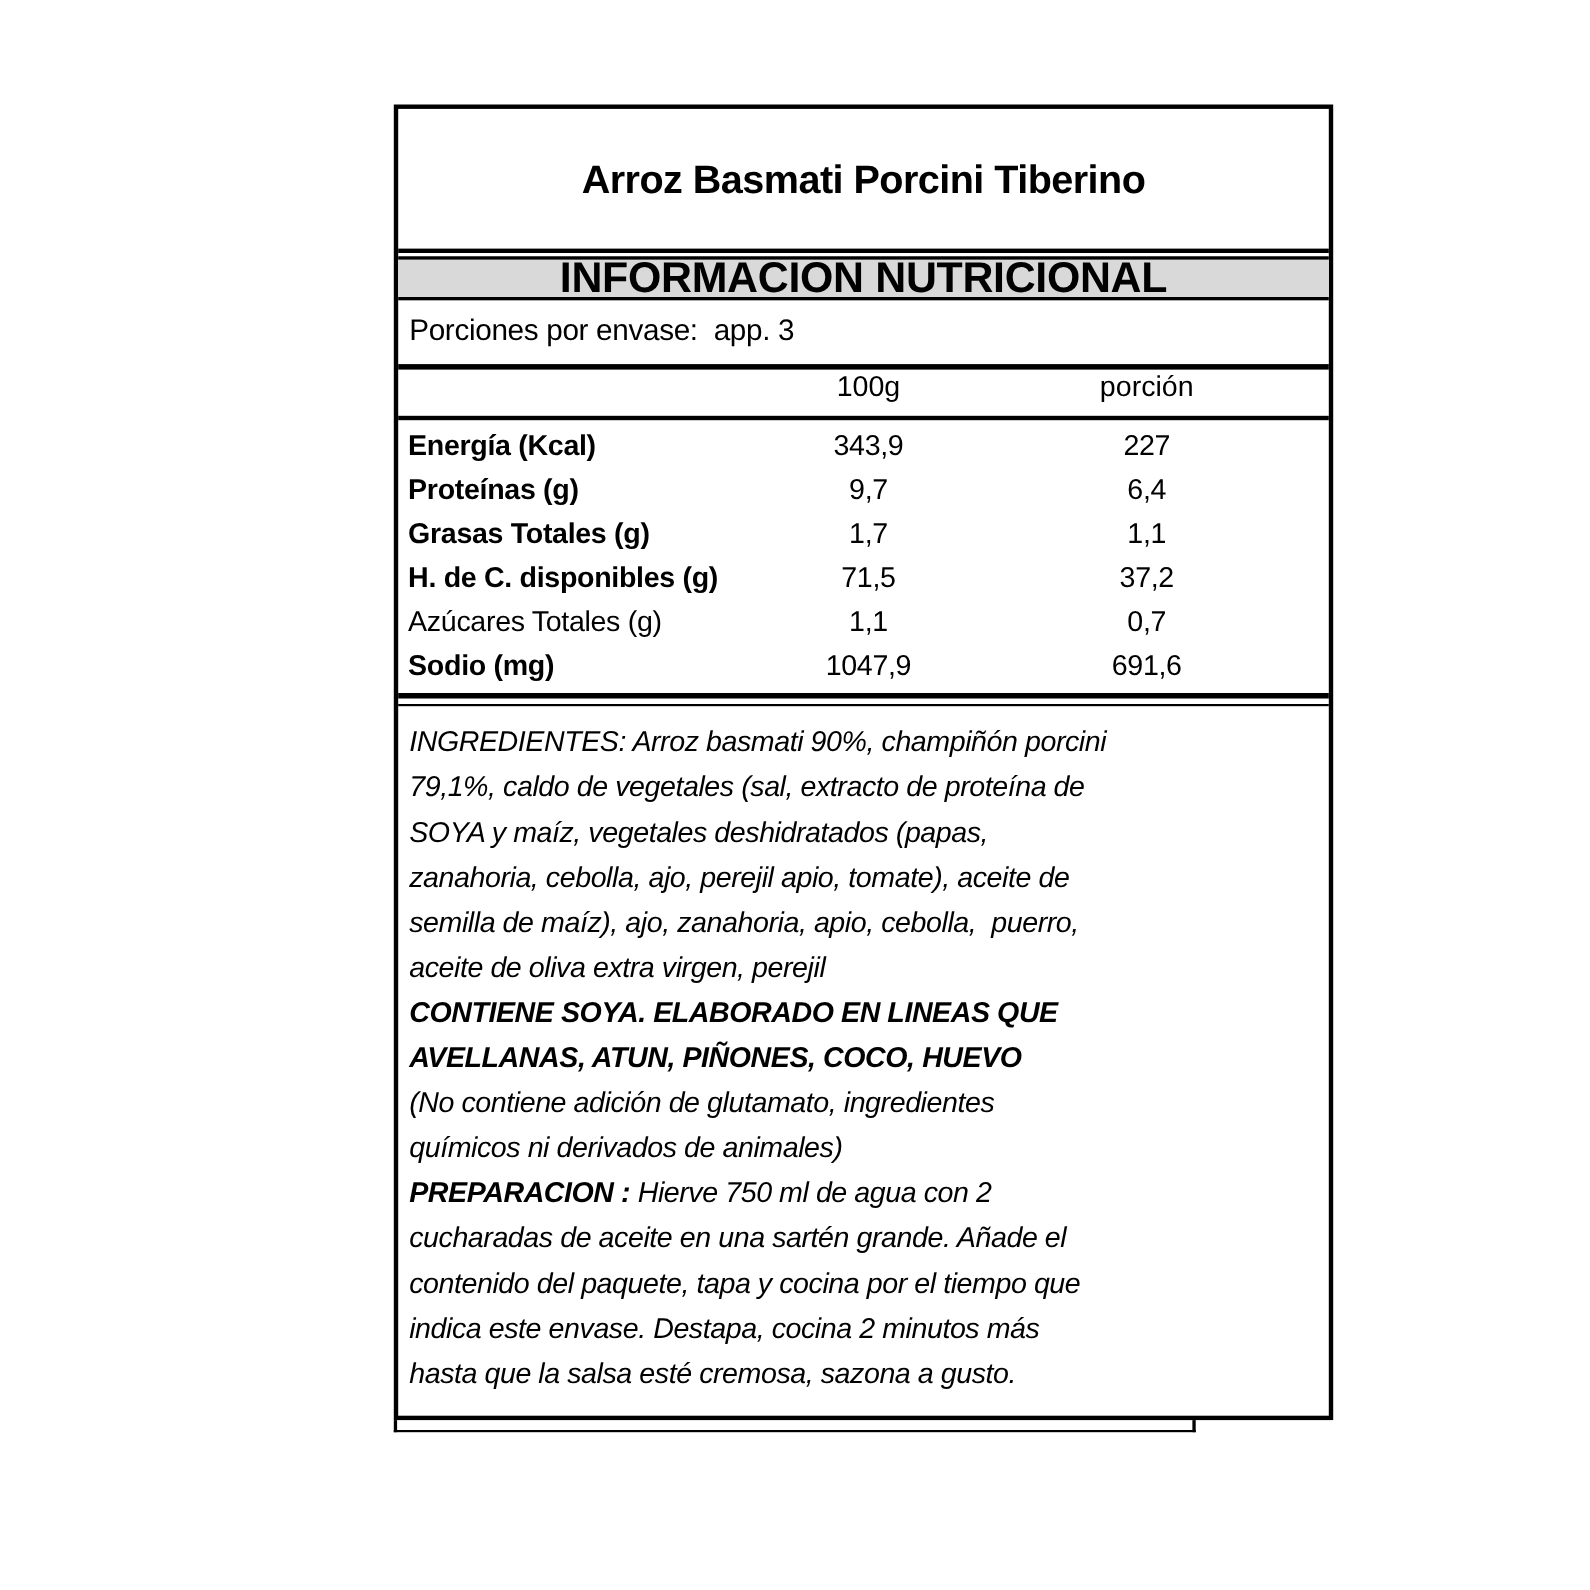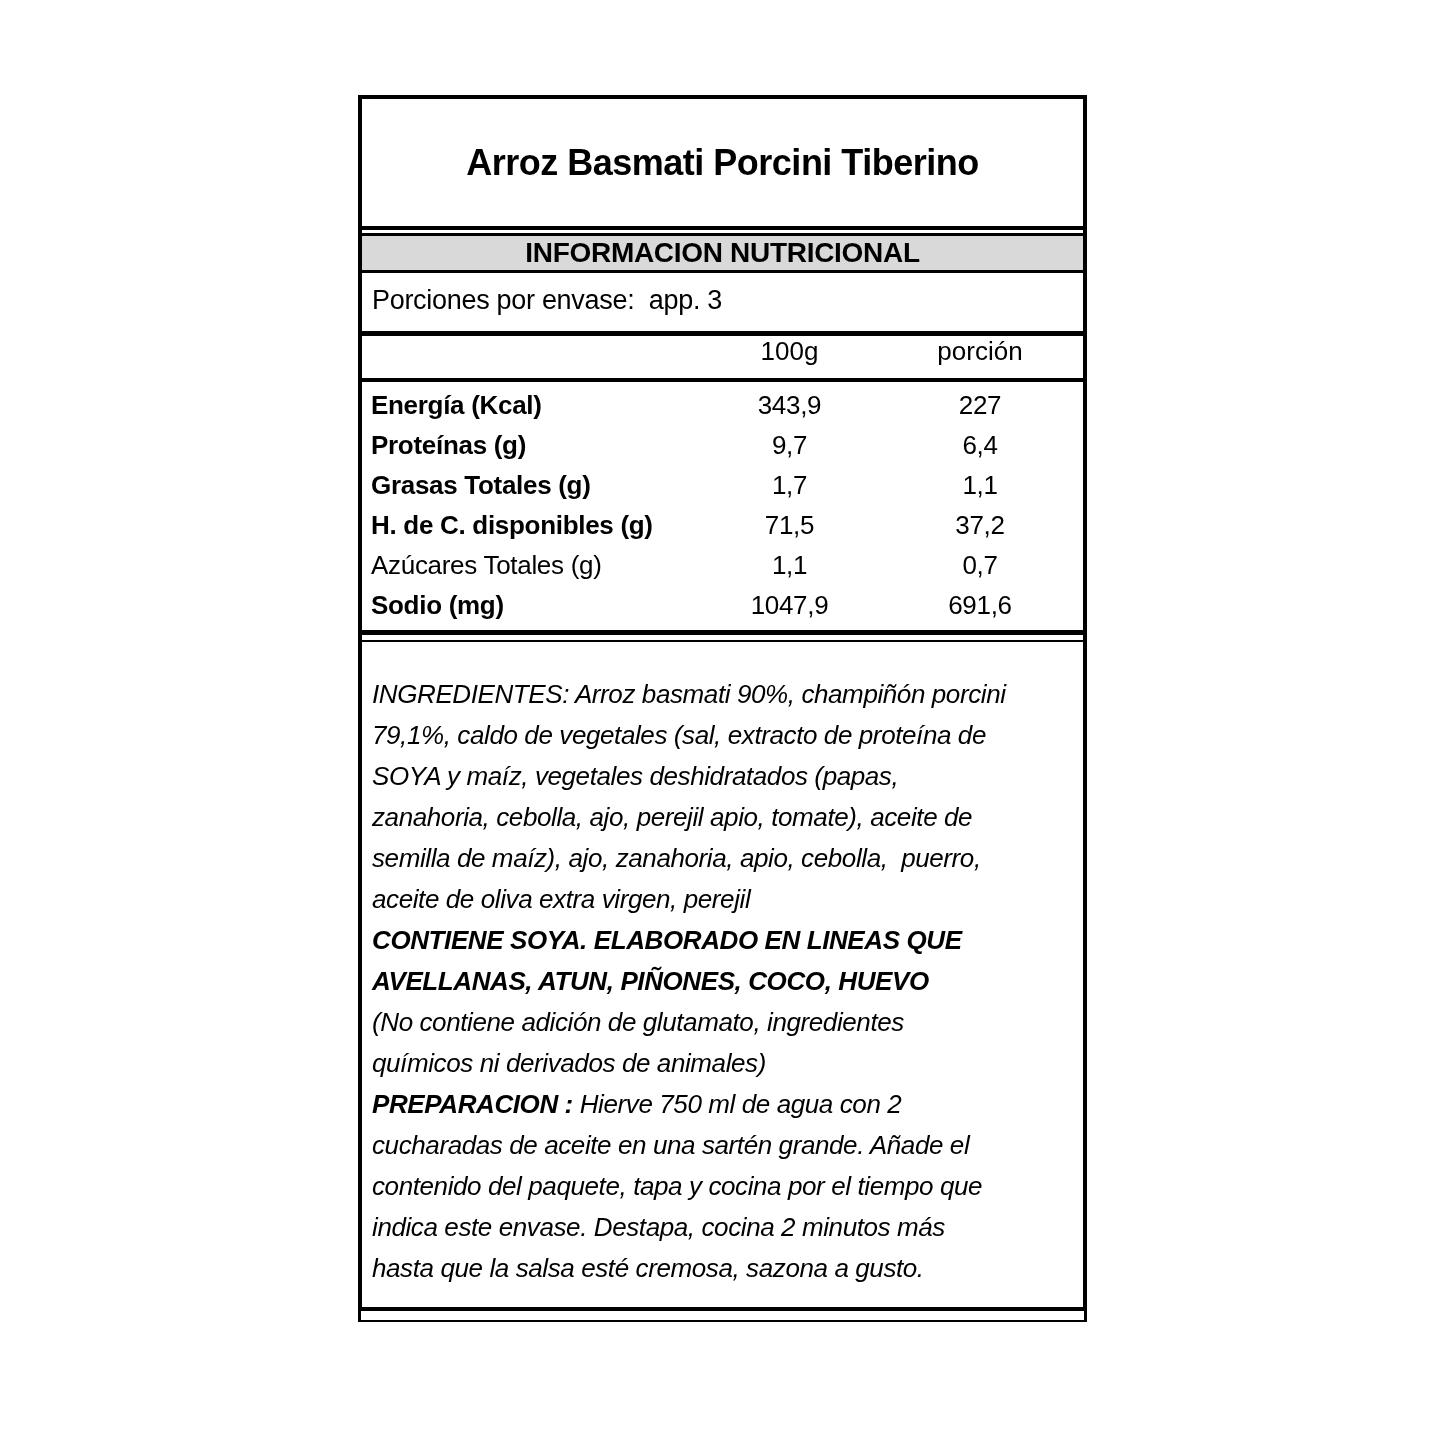--- a/index.html
+++ b/index.html
@@ -3,53 +3,53 @@
 <meta charset="utf-8">
 <style>
   html, body { margin:0; padding:0; }
   body {
     width:1445px; height:1445px; background:#ffffff; position:relative;
     font-family:"Liberation Sans", sans-serif; color:#000;
     -webkit-font-smoothing:antialiased;
   }
   .label-wrap { position:absolute; left:358px; top:95px; width:729px; }
   .label {
-    box-sizing:border-box; width:729px; border:4px solid #000; background:#fff;
+    box-sizing:border-box; width:854px; border:4px solid #000; background:#fff;
   }
   .title-row {
     height:127px; display:flex; align-items:center; justify-content:center;
     border-bottom:4px solid #000;
     font-weight:bold; font-size:36px; letter-spacing:-0.5px;
   }
   .info-bar {
     box-sizing:border-box; margin-top:3px;
     border-top:3px solid #000; border-bottom:3px solid #000;
     background:#d9d9d9; height:40px;
     display:flex; align-items:center; justify-content:center;
-    font-weight:bold; font-size:28px; letter-spacing:-0.3px;
+    font-weight:bold; font-size:39px; letter-spacing:-0.3px;
   }
   .serving {
     border-bottom:5px solid #000; padding:8px 10px 12px; font-size:27px;
   }
   .serving-line { line-height:38px; white-space:pre-wrap; letter-spacing:-0.3px; }
   .col-header-row {
     display:flex; align-items:flex-start; height:42px;
     border-bottom:4px solid #000; font-size:26px;
   }
   .cell-label { width:340px; padding-left:9px; box-sizing:border-box; white-space:nowrap; }
   .cell-v1 { width:175px; text-align:center; }
   .cell-v2 { flex:1; text-align:center; }
   .rows { padding:3px 0 5px; border-bottom:5px solid #000; }
   .row { display:flex; align-items:center; height:40px; font-size:26px; letter-spacing:-0.3px; }
   .row .cell-label { font-weight:bold; }
   .row.normal .cell-label { font-weight:normal; }
   .row.indent .cell-label { }
   .body-text {
     margin-top:5px; border-top:2px solid #000;
-    padding:32px 10px 18px; font-style:italic; font-size:26px; letter-spacing:-0.4px;
+    padding:12px 10px 18px; font-style:italic; font-size:26px; letter-spacing:-0.4px;
   }
   .body-line { line-height:41px; white-space:pre-wrap; }
   .body-line .b { font-weight:bold; }
   .bottom-extra {
     box-sizing:border-box; width:729px; height:11px;
     border-left:3px solid #000; border-right:3px solid #000; border-bottom:2px solid #000;
   }
 </style>
 </head>
 <body>

